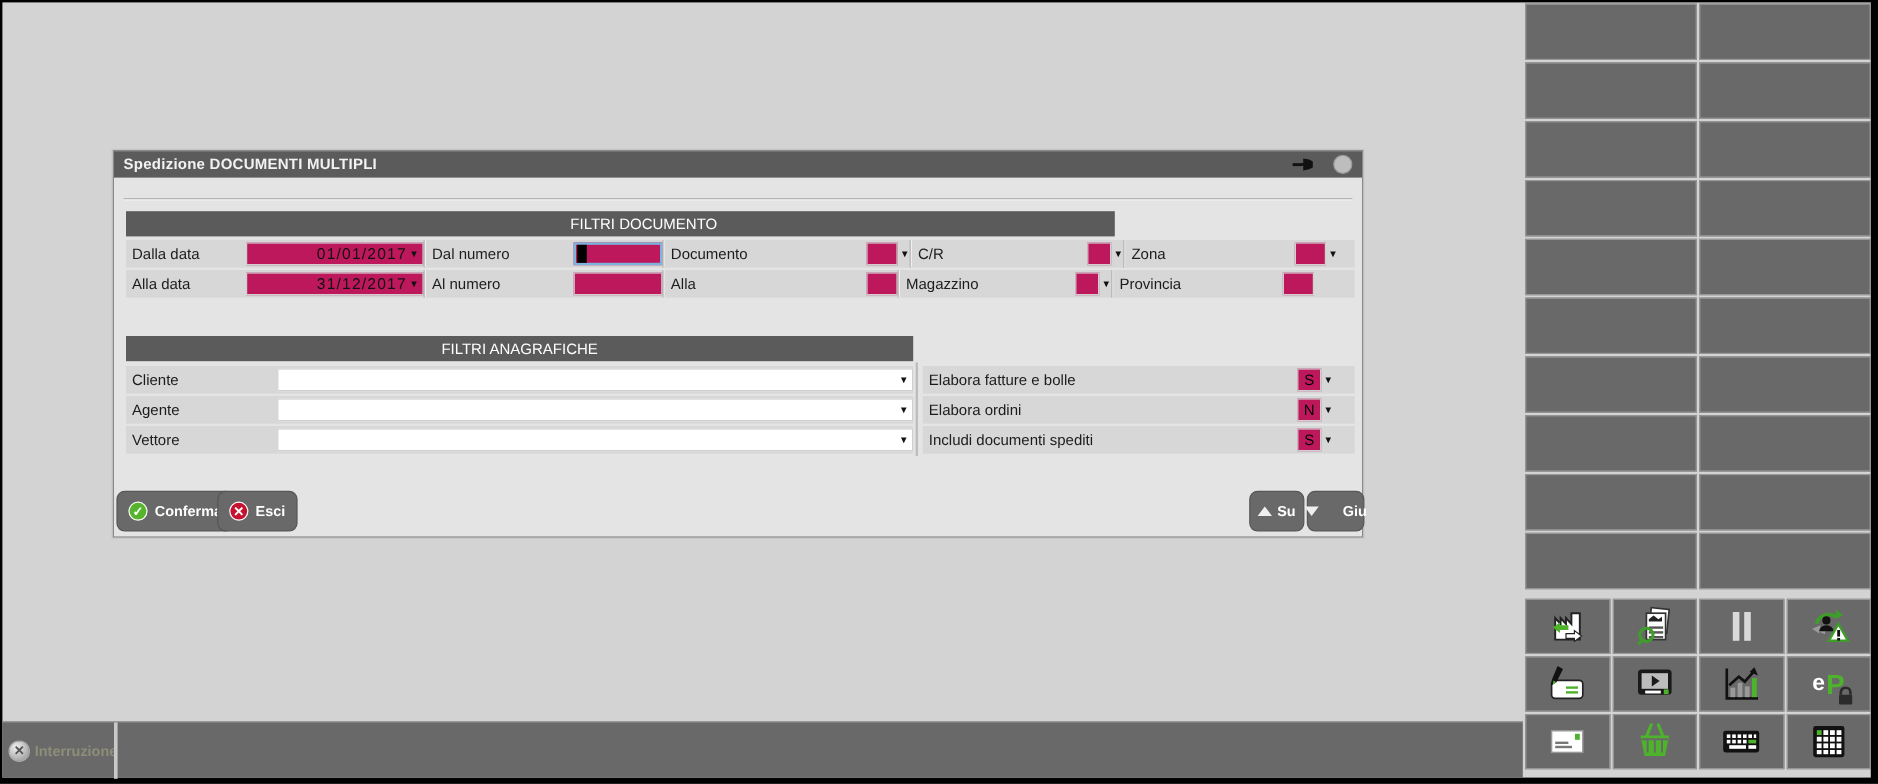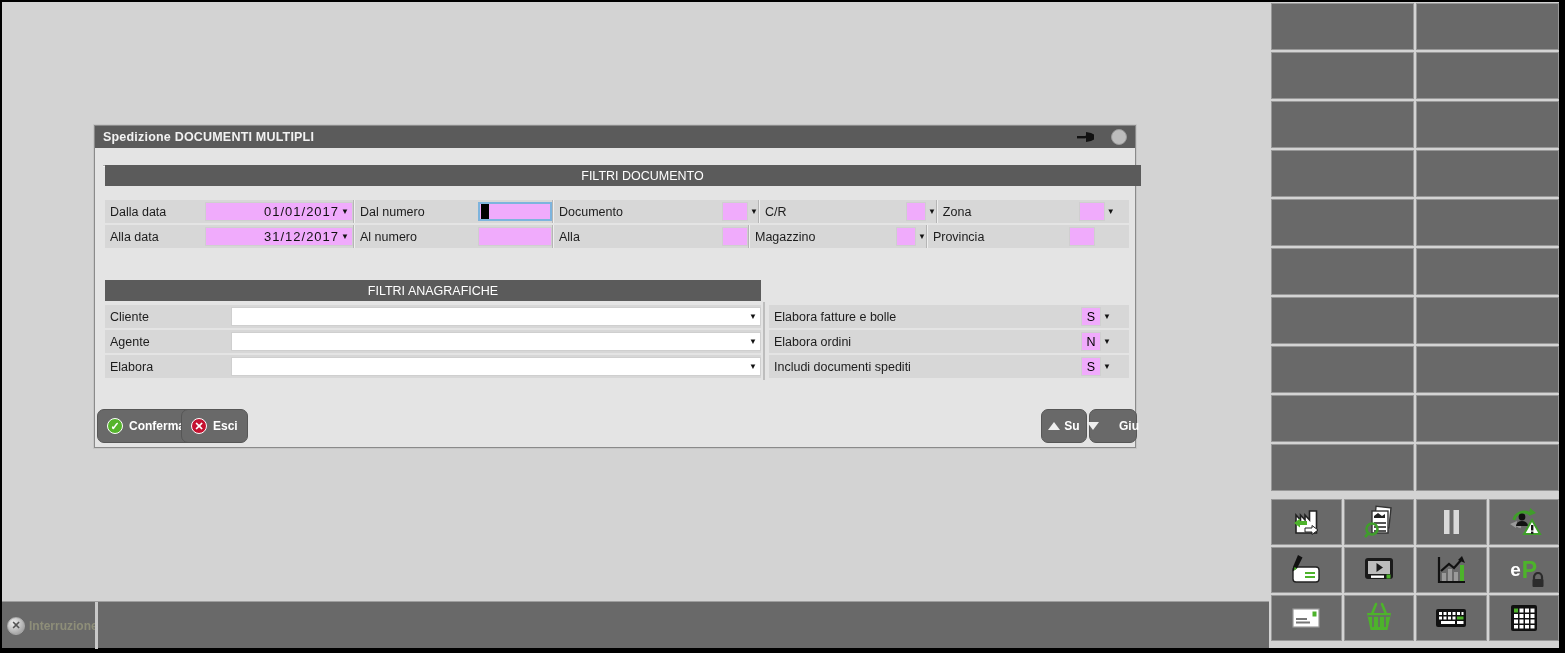--- a/index.html
+++ b/index.html
@@ -12,31 +12,31 @@
   .titlebar { position:absolute; left:0; top:0; right:0; height:22px; background:#5b5b5b;
               display:flex; align-items:center; }
   .titlebar .ttl { color:#f2f2f2; font-size:12.5px; font-weight:bold; padding-left:8px; letter-spacing:.2px; }
   .title-pin { position:absolute; right:38px; top:5px; width:20px; height:12px; cursor:pointer; }
   .title-ball { position:absolute; right:8px; top:3px; width:16px; height:16px; border-radius:50%;
                 background:#bdbdbd; border:1px solid #9a9a9a; cursor:pointer; }
   .groove { position:absolute; left:8px; right:8px; top:39px; height:1px; background:#b3b3b3; box-shadow:0 1px 0 #f6f6f6; }
 
   .hdr { position:absolute; height:21px; background:#5b5b5b; color:#fff; font-size:12.5px;
          display:flex; align-items:center; justify-content:center; }
-  .hdr-doc { left:10px; top:39px; width:1036px;padding-left:39px; }
+  .hdr-doc { left:10px; top:50px; width:824px;padding-left:39px; }
   .hdr-ana { left:10px; top:154px; width:656px; }
   .hdr-arc { left:674px; top:154px; width:360px; }
 
   .frow { position:absolute; left:10px; width:1024px; height:23px; background:#d7d7d7;
           display:flex; align-items:center; }
   .lbl { font-size:12.5px; color:#1c1c1c; padding-left:5px; }
   .w100{width:100px;} .w123{width:123px;} .w168{width:168px;} .w146{width:146px;} .w141{width:141px;} .w126{width:126px;} .w312{width:312px;}
   .sep { width:2px; align-self:stretch; background:#b5b5b5; border-right:1px solid #efefef; }
   .valwrap { display:flex; align-items:center; }
-  .whitebox { background:#f0abfc; border:1px solid #cfcfcf; height:19px; display:flex; align-items:center; }
+  .whitebox { background:#be185d; border:1px solid #cfcfcf; height:19px; display:flex; align-items:center; }
   .datebox { width:148px; justify-content:flex-end; padding-right:2px; font-size:13px; letter-spacing:1px; color:#111; cursor:pointer; }
   .numbox { width:74px; }
   .focusbox { border:2px solid #7db4dd; }
   .cursorblock { width:8px; height:15px; background:#000; margin-left:1px; }
   .smallbox { width:26px; justify-content:center; font-size:12.5px; cursor:pointer; }
   .tinybox { width:20px; justify-content:center; font-size:12.5px; cursor:pointer; }
   .arr { font-size:8px; color:#111; margin-left:2px; line-height:1; }
   .arr-in { font-size:8px; color:#111; margin-right:3px; line-height:1; }
 
   .arow { position:absolute; left:10px; width:656px; height:23px; background:#d7d7d7; display:flex; align-items:center; }
@@ -180,21 +180,21 @@
       </div>
     </div>
     <div class="arow" style="top:204px;">
       <span class="lbl w126">Agente</span>
       <div class="bigbox">
         <span></span>
         <span class="arr-in">▼</span>
       </div>
     </div>
     <div class="arow" style="top:229px;">
-      <span class="lbl w126">Elabora</span>
+      <span class="lbl w126">Vettore</span>
       <div class="bigbox">
         <span></span>
         <span class="arr-in">▼</span>
       </div>
     </div>
 
     <div class="krow" style="top:179px;">
       <span class="lbl w312">Elabora fatture e bolle</span>
       <div class="valwrap">
         <div class="whitebox tinybox">

